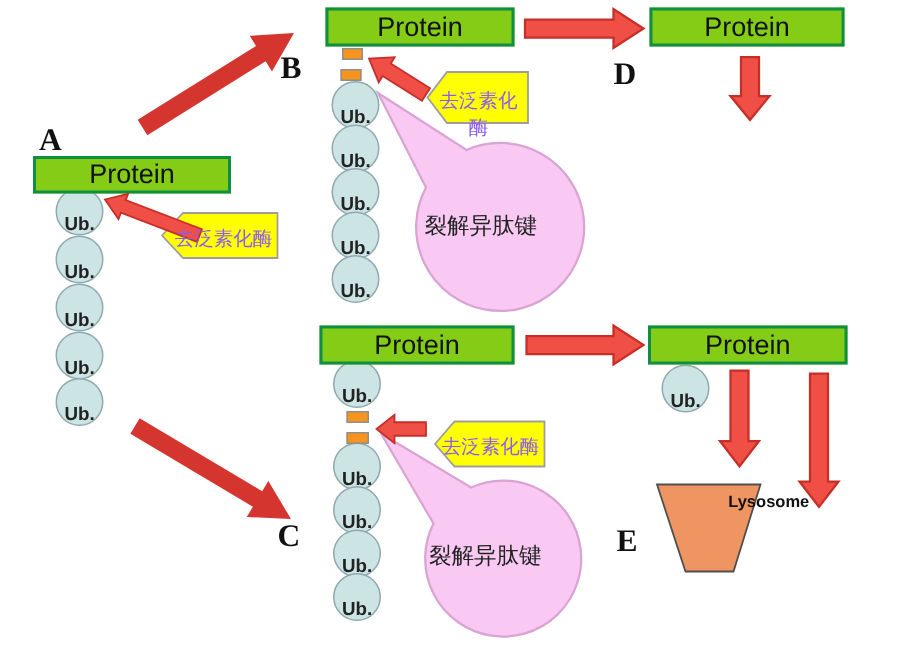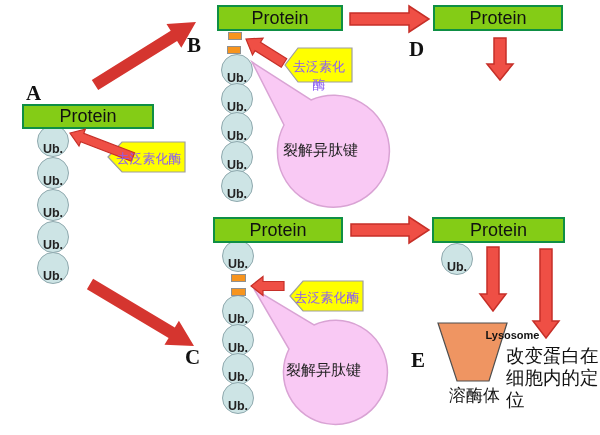--- a/index.html
+++ b/index.html
@@ -126,16 +126,14 @@
   <div class="lbl" style="left:411px;top:348px;">E</div>
 
   <div class="callout-txt" style="left:115px;top:150px;width:68px;">去泛素化酶</div>
   <div class="callout-txt" style="left:287px;top:58px;width:64px;">去泛素化酶</div>
   <div class="callout-txt" style="left:293px;top:289px;width:68px;">去泛素化酶</div>
 
   <div class="balloon-txt" style="left:283px;top:141px;width:100px;">裂解异肽键</div>
   <div class="balloon-txt" style="left:286px;top:361px;width:100px;">裂解异肽键</div>
 
   <div class="txt" style="left:438px;top:329px;width:69px;text-align:center;font-size:11px;font-weight:bold;margin-left:40px;">Lysosome</div>
-  <div class="txt" style="left:449px;top:384px;font-size:17px;">溶酶体</div>
-  <div class="txt" style="left:506px;top:345px;width:95px;font-size:18.5px;line-height:22px;">改变蛋白在细胞内的定位</div>
 
 </div>
 
 </body></html>

